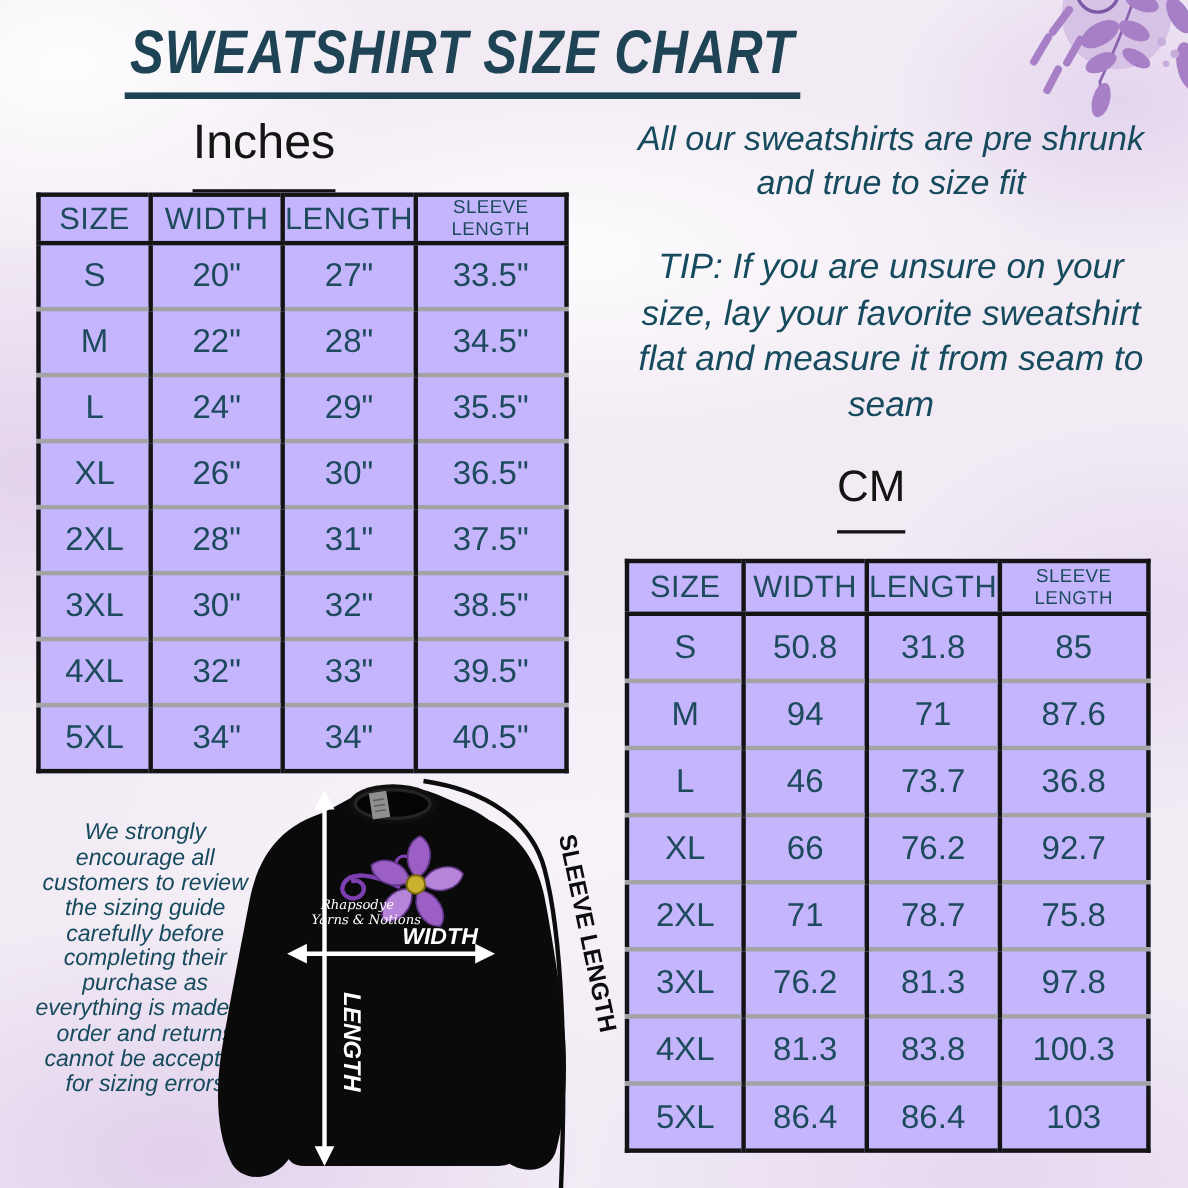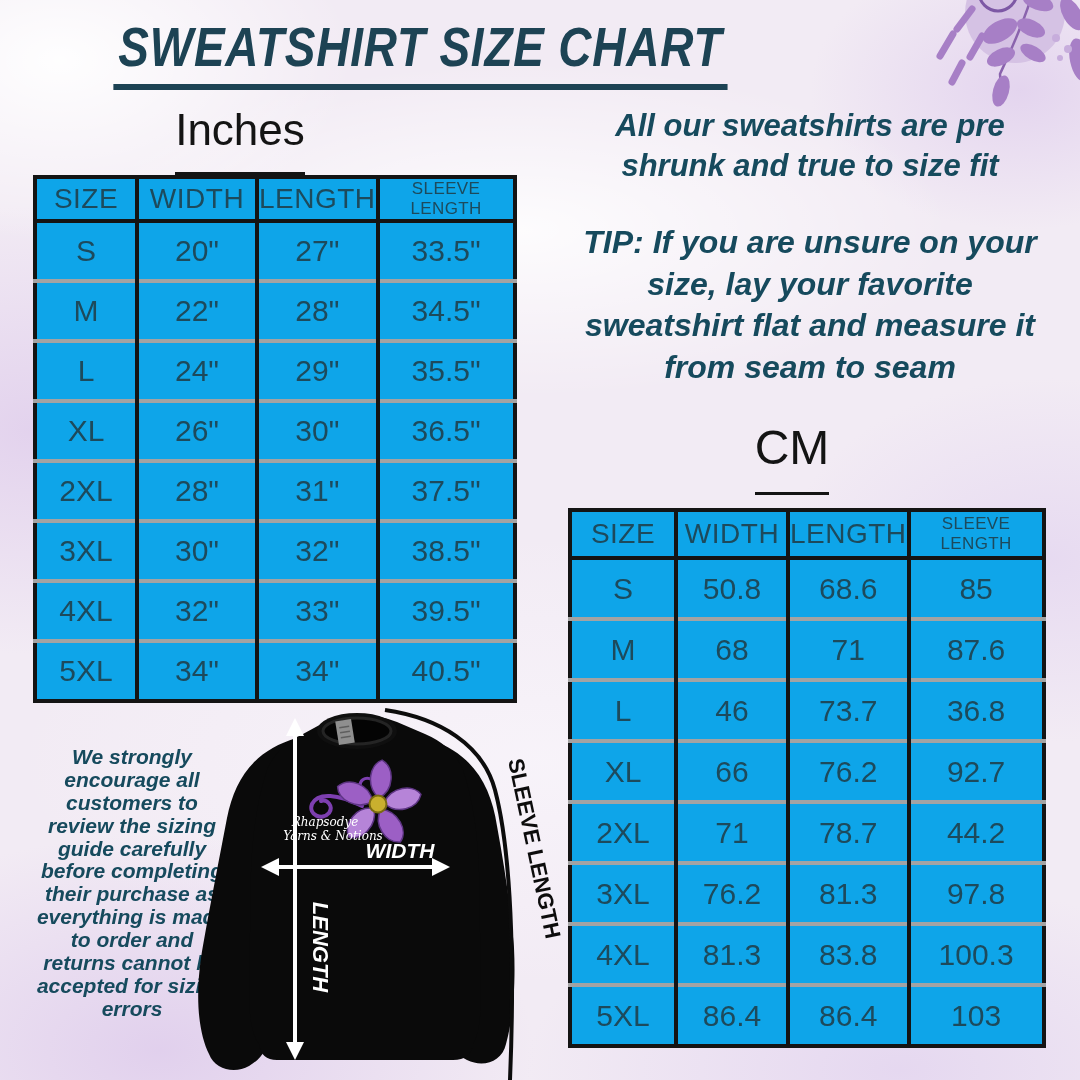--- a/index.html
+++ b/index.html
@@ -25,46 +25,46 @@
     display:inline-block;margin-left:-40px;
     font-weight:bold;font-style:italic;font-size:56px;letter-spacing:1px;
     color:#1d4354;border-bottom:6px solid #1d4354;padding:0 6px 5px 6px;
     transform:scaleX(.82);transform-origin:center;white-space:nowrap;
   }
 
   
   .sec-heading{color:#141414;text-align:center;}
   .sec-heading span{border-bottom:3px solid #141414;padding-bottom:18px;}
   #inches-heading{left:140px;top:105px;width:200px;font-size:44px;}
-  #cm-heading{left:692px;top:420px;width:200px;font-size:48px;}
+  #cm-heading{left:692px;top:420px;width:200px;font-size:40px;}
 
   
   table.size-table{
     border-collapse:collapse;table-layout:fixed;
-    background:#0ea5e9;border:4px solid #141414;
+    background:#c4b5fd;border:4px solid #141414;
     color:#1d4a5c;
   }
   .size-table th,.size-table td{
     border-left:4px solid #141414;text-align:center;vertical-align:middle;
     padding:0;overflow:hidden;
   }
   .size-table th:first-child,.size-table td:first-child{border-left:none;}
   .size-table thead th{border-bottom:4px solid #141414;font-weight:normal;font-size:28px;letter-spacing:.5px;}
   .size-table thead th.col3{font-size:17px;line-height:1.15;letter-spacing:.4px;padding:0 14px;}
   .size-table tbody tr + tr td{border-top:4px solid #a3a3a3;}
   .size-table td{font-size:30px;}
   #inches-table{left:33px;top:175px;}
   #inches-table thead th{height:40px;}
   #inches-table tbody td{height:56px;}
   #cm-table{left:568px;top:508px;}
   #cm-table thead th{height:44px;}
   #cm-table tbody td{height:57px;}
 
   
-  .note{font-weight:bold;font-style:italic;color:#164a5d;text-align:center;}
+  .note{font-weight:normal;font-style:italic;color:#164a5d;text-align:center;}
   #note-fit{left:570px;top:106px;width:480px;font-size:31px;line-height:1.3;}
   #note-tip{left:565px;top:222px;width:490px;font-size:32px;line-height:1.3;}
   #disclaimer{left:0px;top:746px;width:200px;font-size:21px;line-height:1.09;margin-left:32px;}
 
   
   #sweatshirt-svg{left:185px;top:690px;overflow:visible;}
   #decor-svg{left:920px;top:0;}
   svg text{font-family:"Liberation Sans",sans-serif;}
   .logo-script{font-family:"DejaVu Serif",serif;font-style:italic;}
 </style>
@@ -190,46 +190,46 @@
         <th class="col0">SIZE</th>
         <th class="col1">WIDTH</th>
         <th class="col2">LENGTH</th>
         <th class="col3">SLEEVE LENGTH</th>
       </tr>
     </thead>
   <tbody>
       <tr>
         <td class="col0">S</td>
         <td class="col1">50.8</td>
-        <td class="col2">68.6</td>
+        <td class="col2">31.8</td>
         <td class="col3">85</td>
       </tr>
       <tr>
         <td class="col0">M</td>
-        <td class="col1">68</td>
+        <td class="col1">94</td>
         <td class="col2">71</td>
         <td class="col3">87.6</td>
       </tr>
       <tr>
         <td class="col0">L</td>
         <td class="col1">46</td>
         <td class="col2">73.7</td>
         <td class="col3">36.8</td>
       </tr>
       <tr>
         <td class="col0">XL</td>
         <td class="col1">66</td>
         <td class="col2">76.2</td>
         <td class="col3">92.7</td>
       </tr>
       <tr>
         <td class="col0">2XL</td>
         <td class="col1">71</td>
         <td class="col2">78.7</td>
-        <td class="col3">44.2</td>
+        <td class="col3">75.8</td>
       </tr>
       <tr>
         <td class="col0">3XL</td>
         <td class="col1">76.2</td>
         <td class="col2">81.3</td>
         <td class="col3">97.8</td>
       </tr>
       <tr>
         <td class="col0">4XL</td>
         <td class="col1">81.3</td>

